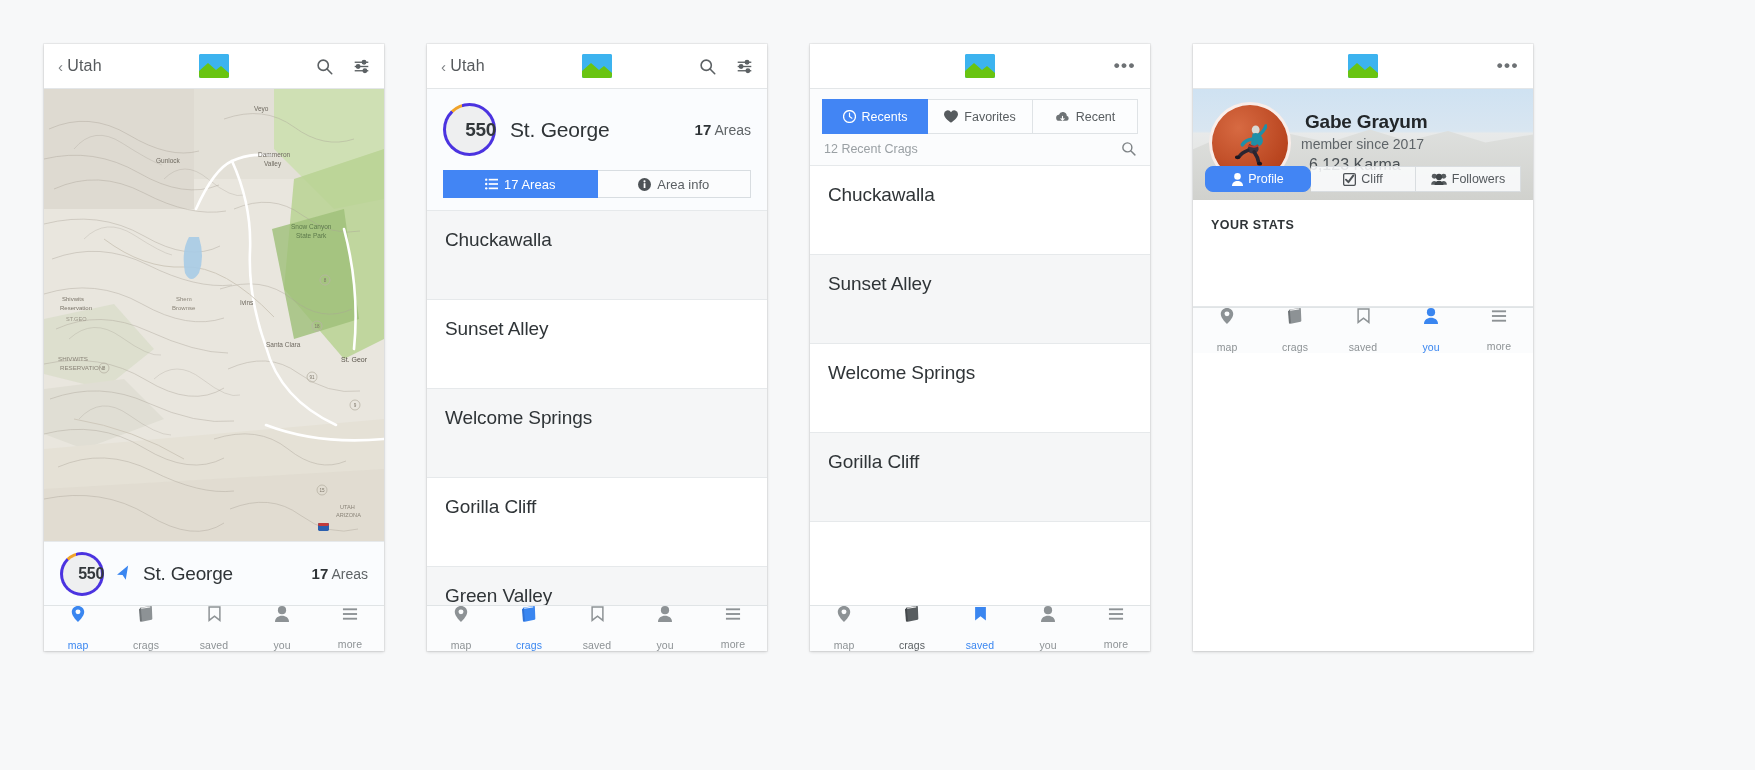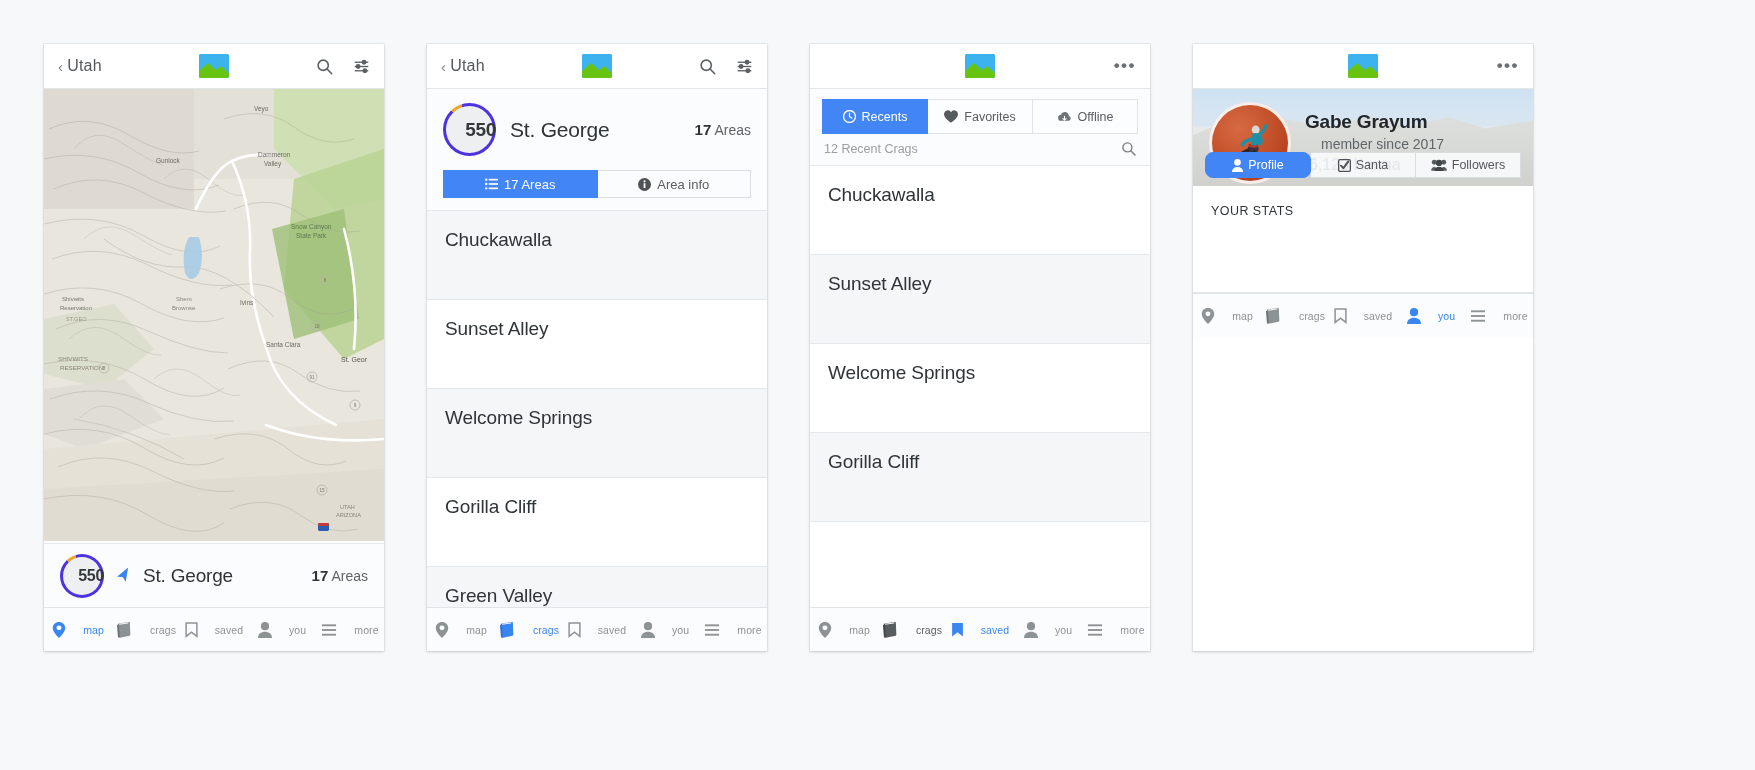--- a/index.html
+++ b/index.html
@@ -183,21 +183,21 @@
     color: #2f3437;
     letter-spacing: -.1px;
     cursor: pointer;
   }
   .list-item.alt  { background: #f5f6f7; }
   .list-item.white { background: #ffffff; }
 
   
   .hero {
     position: relative;
-    height: 97px;
+    height: 111px;
     overflow: hidden;
     background: linear-gradient(#cfe2f2 0%, #d9e6f1 38%, #e8eaea 40%, #dcdcd8 100%);
     text-decoration: underline;
   }
   .hero-rock {
     position: absolute; left: 0; right: 0; bottom: 0; height: 82px;
     background:
       linear-gradient(#dfe1df, #cfd0cc);
     clip-path: polygon(0 38%, 9% 22%, 18% 34%, 27% 18%, 40% 30%, 52% 14%, 63% 28%, 75% 16%, 86% 30%, 100% 20%, 100% 100%, 0 100%);
     opacity: .9;
@@ -214,21 +214,21 @@
   .avatar .climber {
     position: absolute; left: 30%; top: 22%;
     width: 42%; height: 58%;
   }
   .prof-name {
     position: absolute; left: 112px; top: 22px;
     font-size: 19px; font-weight: bold; color: #222629;
     letter-spacing: -.2px;
   }
   .prof-sub {
-    position: absolute; left: 128px; top: 47px;
+    position: absolute; left: 108px; top: 47px;
     font-size: 14px; color: #5f6569; text-align: center;
   }
   .prof-karma {
     position: absolute; left: 116px; top: 67px;
     font-size: 16px; color: #4b5155;
   }
   .prof-tabs {
     position: absolute; left: 12px; right: 12px; bottom: 8px;
     display: flex;
   }
@@ -242,38 +242,38 @@
     color: #54595d;
     cursor: pointer;
   }
   .ptab + .ptab { border-left: none; }
   .ptab.active { background: #4285f4; border-color: #4285f4; color: #fff; border-radius: 8px; }
 
   .section {
     padding: 18px 18px 18px;
     border-bottom: 1px solid #e4e7e9;
     font-size: 12.5px;
-    font-weight: normal;
+    font-weight: bold;
     letter-spacing: .45px;
     color: #2f3437;
   }
   .sec-stats  { height: 107px; background: #fff; }
   .sec-photos { height: 108px; background: #f5f6f7; }
   .sec-recent { height: 153px; background: #ffffff; }
 
   
   .bottomnav {
     flex: 0 0 44px;
     display: flex;
     background: #fbfcfd;
     border-top: 1px solid #e0e4e6;
   }
   .bn {
     flex: 1;
-    display: flex; flex-direction: row;
+    display: flex; flex-direction: column;
     align-items: center; justify-content: center;
     gap: 17px;
     color: #8d9295;
     cursor: pointer;
   }
   .bn .lbl { font-size: 10.5px; letter-spacing: .1px; }
   .bn.active { color: #3a86f0; }
   .bn.active .lbl { color: #3a86f0; }
   .bn.crags-dark { color: #585d60; }
   .bn.crags-dark .lbl { color: #585d60; }
@@ -615,21 +615,21 @@
         </span>
         <span>Favorites</span>
       </div>
       <div class="tab3">
         <span>
           <svg width="15" height="12" viewBox="0 0 16 13">
               <path d="M12.6 5.1A4.3 4.3 0 004.2 4 3.3 3.3 0 004.6 10.6h7.6a2.8 2.8 0 00.4-5.5z" fill="#6e7376"></path>
               <path d="M8 5.8v4.1m0 0L6.3 8.2M8 9.9l1.7-1.7" stroke="#fff" stroke-width="1.2" fill="none" stroke-linecap="round"></path>
             </svg>
         </span>
-        <span>Offline</span>
+        <span>Recent</span>
       </div>
     </div>
 
     <div class="searchrow">
       <span class="txt" placeholder="12 Recent Crags">12 Recent Crags</span>
       <span class="sicon">
         <svg width="15" height="15" viewBox="0 0 20 20" fill="none" stroke="#7e8386" stroke-width="1.9">
             <circle cx="8.5" cy="8.5" r="6"></circle>
             <line x1="13" y1="13" x2="18.5" y2="18.5" stroke-linecap="round"></line>
           </svg>
@@ -728,21 +728,21 @@
           </span>
           <span>Profile</span>
         </div>
         <div class="ptab">
           <span>
             <svg width="13" height="13" viewBox="0 0 14 14">
                 <rect x="0.7" y="0.7" width="12.6" height="12.6" rx="1.4" fill="none" stroke="#4d5256" stroke-width="1.4"></rect>
                 <path d="M3.2 7.2 L5.8 9.9 L11.2 2.6" stroke="#4d5256" stroke-width="2.1" fill="none" stroke-linecap="round" stroke-linejoin="round"></path>
               </svg>
           </span>
-          <span>Santa</span>
+          <span>Cliff</span>
         </div>
         <div class="ptab">
           <span>
             <svg width="16" height="12" viewBox="0 0 17 13">
                 <circle cx="3.4" cy="3.6" r="2.7" fill="#575c5f"></circle>
                 <circle cx="13.6" cy="3.6" r="2.7" fill="#575c5f"></circle>
                 <circle cx="8.5" cy="4.2" r="3.4" fill="#3f4447"></circle>
                 <path d="M0 12.6c0-2.6 1.6-4 3.4-4s3.4 1.4 3.4 4z" fill="#575c5f"></path>
                 <path d="M10.2 12.6c0-2.6 1.6-4 3.4-4s3.4 1.4 3.4 4z" fill="#575c5f"></path>
                 <path d="M3.6 13c0-3 2.2-4.7 4.9-4.7s4.9 1.7 4.9 4.7z" fill="#3f4447"></path>

